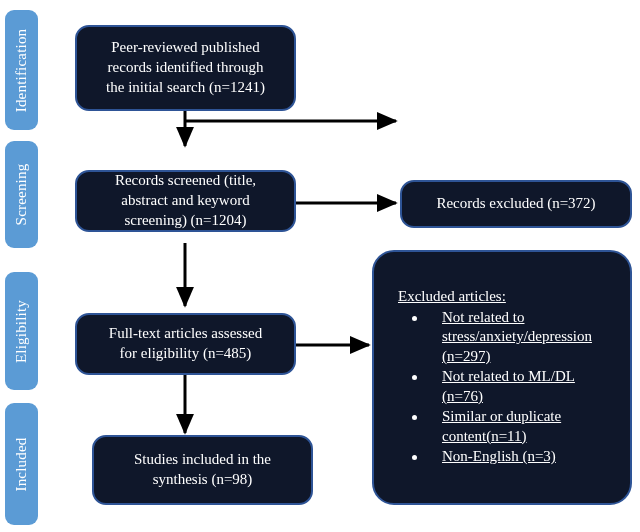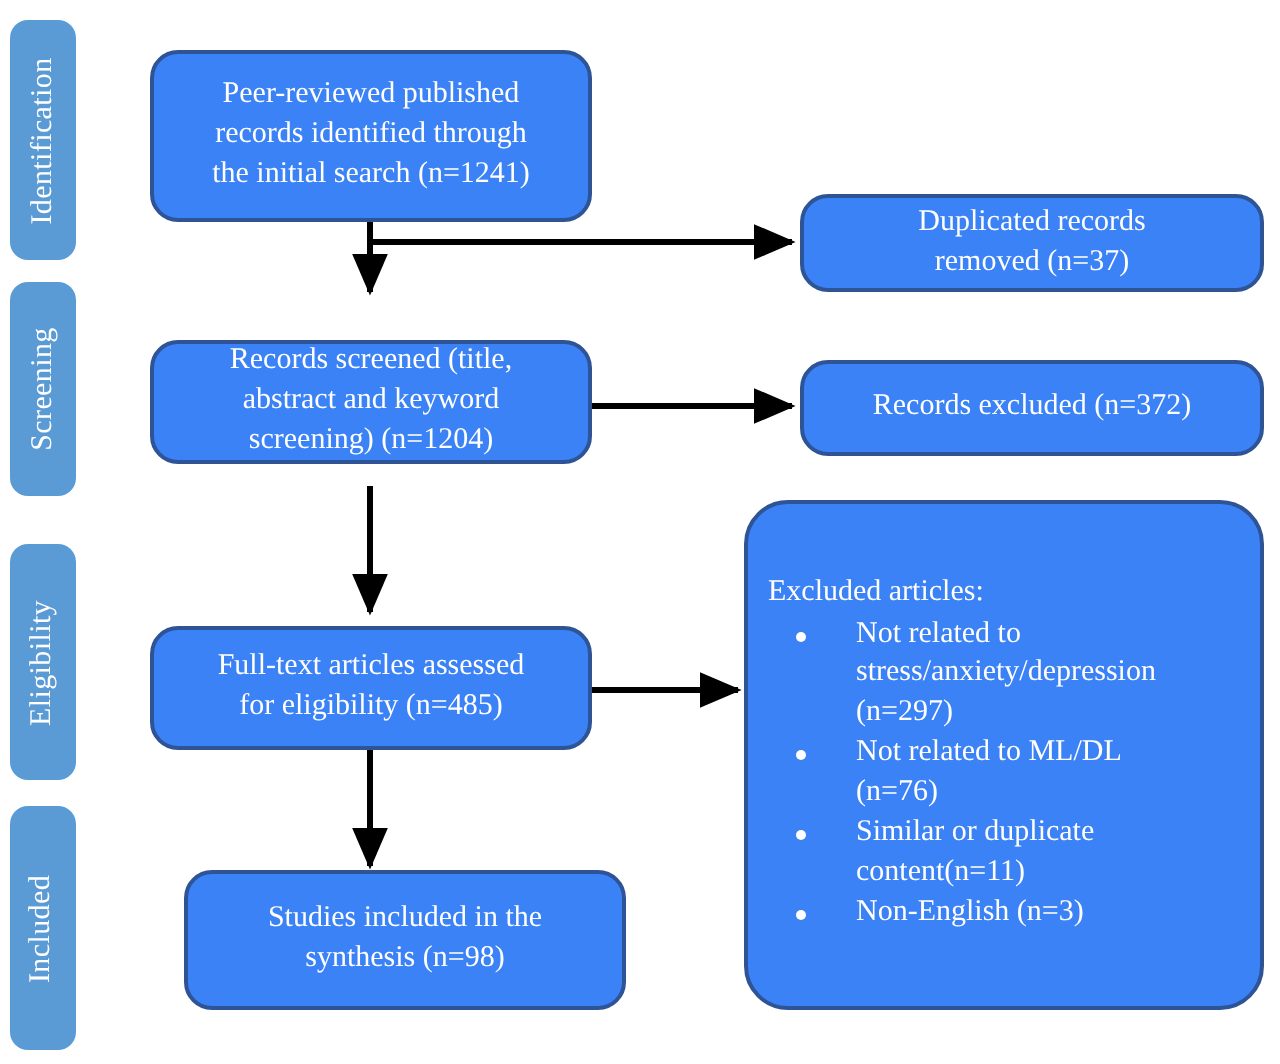--- a/index.html
+++ b/index.html
@@ -30,21 +30,21 @@
     font-size: 15px;
     line-height: 1;
     letter-spacing: 0.2px;
     white-space: nowrap;
     transform: rotate(-90deg);
   }
 
   
   .node {
     position: absolute;
-    background: #3b82f6;
+    background: #0f172a;
     border: 2px solid #2e5496;
     border-radius: 14px;
     box-sizing: border-box;
     display: flex;
     align-items: center;
     justify-content: center;
     color: #ffffff;
     font-size: 15px;
     line-height: 1.32;
     text-align: center;
@@ -54,21 +54,22 @@
     display: block;
     white-space: pre-line;
   }
 
   
   .node.panel {
     align-items: center;
     justify-content: flex-start;
     text-align: left;
     border-radius: 22px;
-    padding: 10px 8px;
+    padding: 10px 22px;
+    text-decoration: underline;
   }
   .panel-inner {
     width: 100%;
   }
   .panel-heading {
     color: #ffffff;
     font-size: 15px;
     line-height: 1.3;
     margin: 0 0 1px 2px;
   }
@@ -145,24 +146,20 @@
 
     <line x1="296" y1="345" x2="369" y2="345" stroke="#000000" stroke-width="3" marker-end="url(#arrowhead)"></line>
   </svg>
 
   <div class="node" style="left:75px; top:25px; width:221px; height:86px;">
     <span class="node-text" style="white-space: pre-line;">Peer-reviewed published
 records identified through
 the initial search (n=1241)</span>
   </div>
 
-  <div class="node" style="left:400px; top:97px; width:232px; height:49px;">
-    <span class="node-text" style="white-space: pre-line;">Duplicated records
-removed (n=37)</span>
-  </div>
 
   <div class="node" style="left:75px; top:170px; width:221px; height:62px;">
     <span class="node-text" style="white-space: pre-line;">Records screened (title,
 abstract and keyword
 screening) (n=1204)</span>
   </div>
 
   <div class="node" style="left:400px; top:180px; width:232px; height:48px;">
     <span class="node-text" style="white-space: pre-line;">Records excluded (n=372)</span>
   </div>

